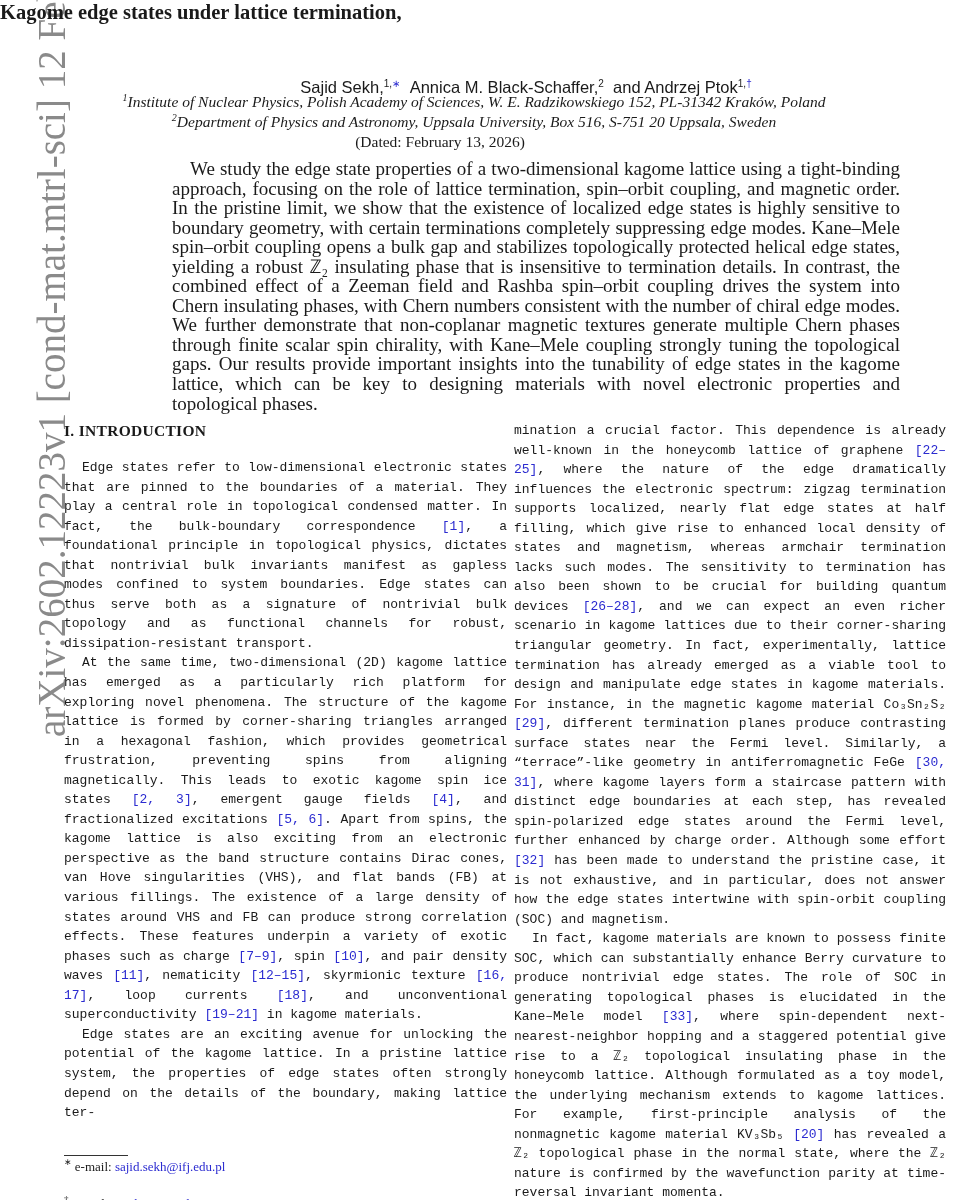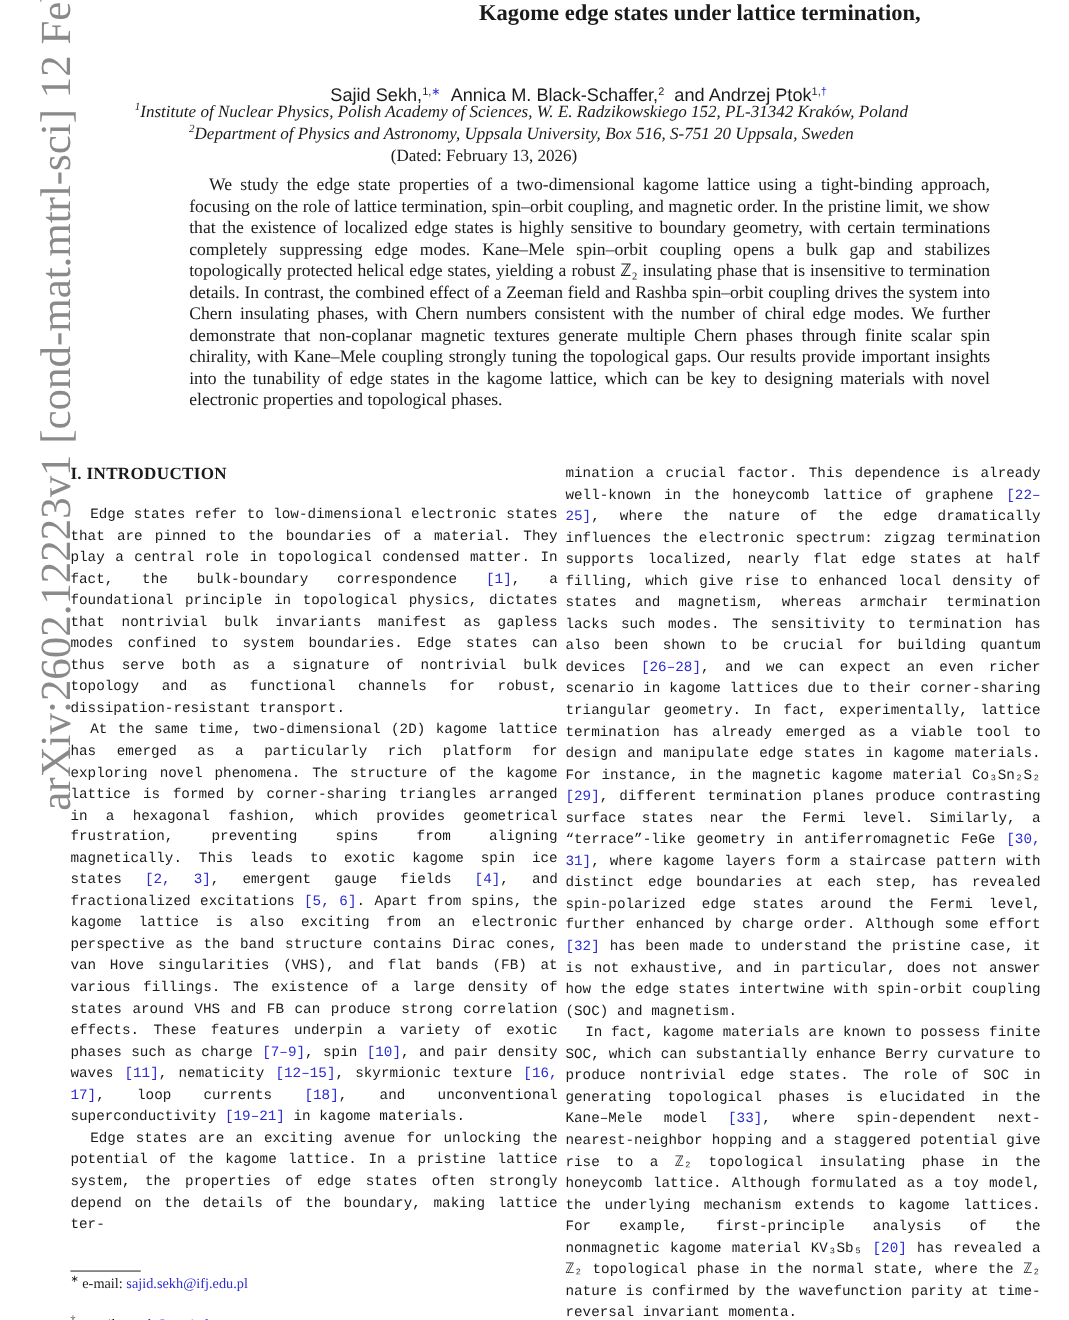--- a/index.html
+++ b/index.html
@@ -1,28 +1,28 @@
 <!DOCTYPE html>
 <html><head>
 <meta charset="utf-8">
 <style>
   html, body { margin:0; padding:0; background:#fff; }
   body { width:972px; height:1200px; position:relative; overflow:hidden;
          font-family:"DejaVu Serif","Liberation Serif",serif; color:#1a1a1a; }
-  .title { position:absolute; left:0; width:837px; top:0; text-align:right;
+  .title { position:absolute; left:0; width:837px; top:0; text-align:left;
            font-family:"Liberation Serif",serif; font-weight:bold; font-size:20.5px; line-height:24px; }
   .authors { position:absolute; left:0; width:972px; top:78px; text-align:center;
              font-family:Liberation Sans, sans-serif; font-size:16.5px;padding-left:40px; }
   .aff { position:absolute; left:0; width:948px; text-align:center;
          font-family:"Liberation Serif",serif; font-style:italic; font-size:15.5px; }
   .date { position:absolute; left:0; width:880px; top:133px; text-align:center;
           font-family:"Liberation Serif",serif; font-size:15.5px; }
   sup { font-size:10px; vertical-align:6px; line-height:0; }
   .abstract { position:absolute; left:172px; width:728px; top:159px;
-              font-family:"Liberation Serif",serif; font-size:16px; line-height:19.55px;
+              font-family:"Liberation Serif",serif; font-size:19px; line-height:19.55px;
               text-align:justify; text-indent:18px; }
   .stamp { position:absolute; left:-218px; top:442px; width:540px; height:50px;
            transform:rotate(-90deg); transform-origin:center center;
            font-family:"Liberation Serif",serif; font-size:39px; color:#8a8a8a;
            white-space:nowrap; text-align:center; line-height:50px; }
   .col { position:absolute; font-family:Liberation Mono, monospace; font-size:13px;
          line-height:19.55px; text-align:justify; hyphens:manual; }
   .col p { margin:0; text-indent:18px; }
   .left { left:64px; width:443px; top:458px; }
   .right { left:514px; width:432px; top:421px; }

